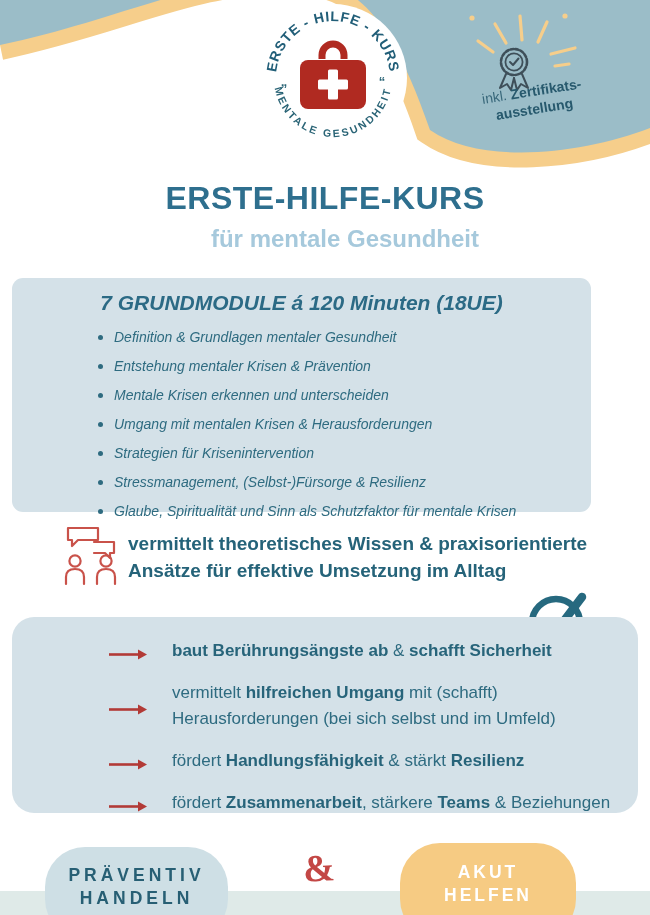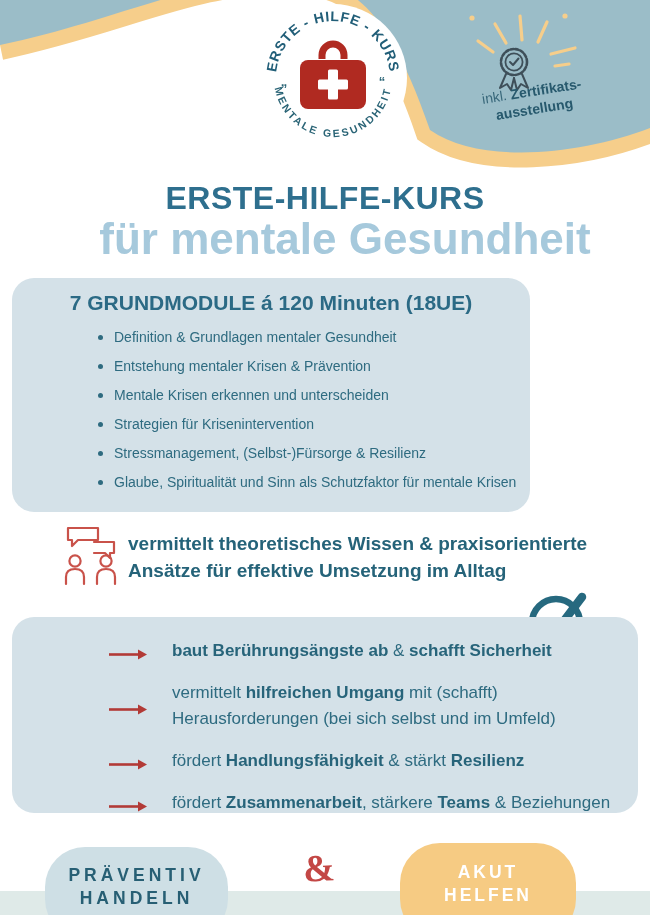--- a/index.html
+++ b/index.html
@@ -13,25 +13,25 @@
   .cert-rays{position:absolute;left:17px;top:6px;}
   .cert-medal{position:absolute;left:56px;top:38px;}
   .cert-text{position:absolute;left:18px;top:82px;width:170px;text-align:center;
              transform:rotate(-9deg);color:#27596d;font-size:14px;line-height:18px;}
   .cert-text .reg{font-weight:normal;opacity:.85;}
   .cert-text b{font-weight:bold;}
 
   
   .title-block{position:absolute;left:0;top:176px;width:650px;text-align:center;}
   .title-line1{font-size:32px;font-weight:bold;color:#2e6f8e;letter-spacing:.5px;line-height:44px;}
-  .title-line2{font-size:44px;font-weight:bold;color:#a6c9dc;line-height:38px;padding-left:40px;}
-
-  
-  .box1{position:absolute;left:12px;top:278px;width:518px;height:234px;background:#d4e1e8;
-        border-radius:22px;}
+  .title-line2{font-size:24px;font-weight:bold;color:#a6c9dc;line-height:38px;padding-left:40px;}
+
+  
+  .box1{position:absolute;left:12px;top:278px;width:579px;height:234px;background:#d4e1e8;
+        border-radius:11px;font-style:italic;}
   .box1-heading{margin-top:13px;text-align:center;font-size:21px;font-weight:bold;color:#2b6a85;}
   .box1 ul{list-style:none;margin:8px 0 0 0;padding:0 0 0 86px;}
   .box1 li{position:relative;font-size:14px;color:#2e6b80;line-height:29px;padding-left:16px;}
   .box1 li .dot{position:absolute;left:0;top:12px;width:5px;height:5px;border-radius:50%;
         background:#2e6b80;}
 
   
   .feature-icon{position:absolute;left:64px;top:524px;}
   .feature-text{position:absolute;left:128px;top:530px;width:480px;font-size:19px;
         font-weight:bold;color:#256379;line-height:27px;}
@@ -131,20 +131,21 @@
     <div class="title-line1">ERSTE-HILFE-KURS</div>
     <div class="title-line2">für mentale Gesundheit</div>
   </div>
 
   <div class="box1">
     <div class="box1-heading">7 GRUNDMODULE á 120 Minuten (18UE)</div>
     <ul>
       <li><span class="dot"></span><span>Definition &amp; Grundlagen mentaler Gesundheit</span></li>
       <li><span class="dot"></span><span>Entstehung mentaler Krisen &amp; Prävention</span></li>
       <li><span class="dot"></span><span>Mentale Krisen erkennen und unterscheiden</span></li>
+      <li><span class="dot"></span><span>Umgang mit mentalen Krisen &amp; Herausforderungen</span></li>
       <li><span class="dot"></span><span>Strategien für Krisenintervention</span></li>
       <li><span class="dot"></span><span>Stressmanagement, (Selbst-)Fürsorge &amp; Resilienz</span></li>
       <li><span class="dot"></span><span>Glaube, Spiritualität und Sinn als Schutzfaktor für mentale Krisen</span></li>
     </ul>
   </div>
 
   <svg class="feature-icon" width="56" height="62" viewBox="0 0 56 62">
     <g stroke="#c9524a" stroke-width="2.2" fill="none" stroke-linejoin="round" stroke-linecap="round">
       <path d="M4,4 h30 v12 h-20 l-6,6 v-6 h-4 Z"></path>
       <path d="M30,18 h20 v11 h-4 v5 l-5,-5 h-11"></path>

